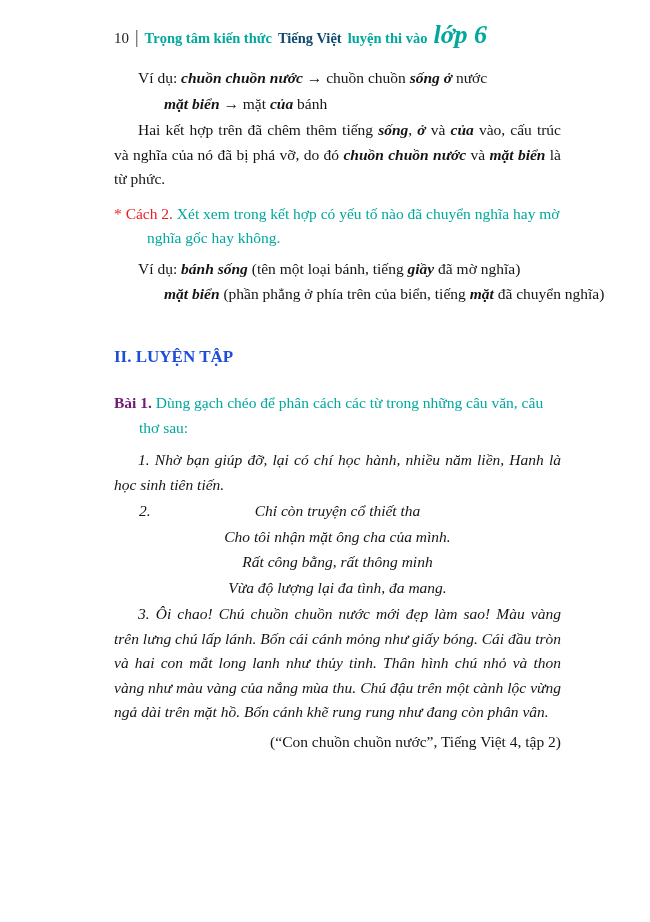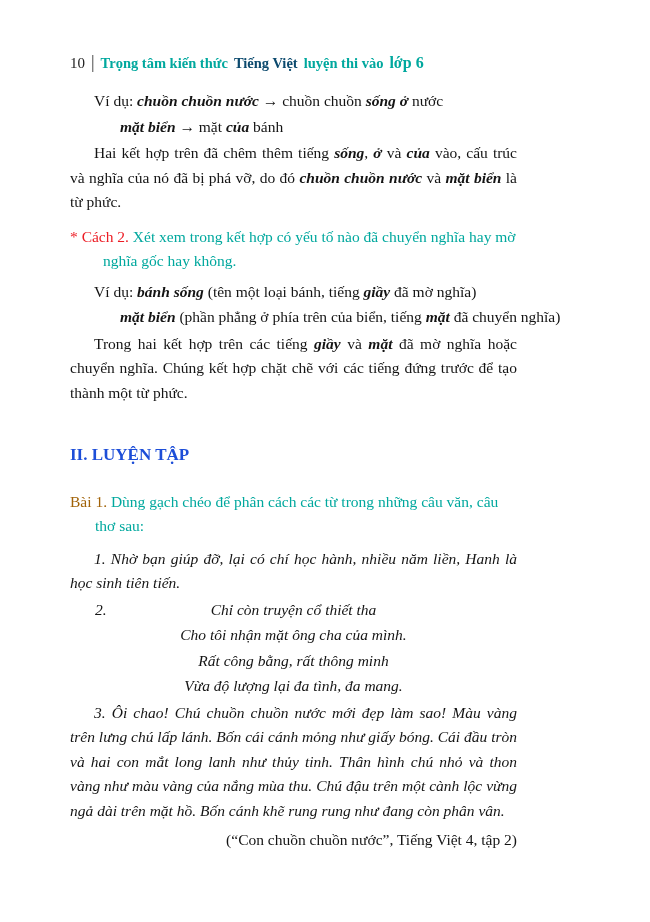--- a/index.html
+++ b/index.html
@@ -1,38 +1,39 @@
 <!DOCTYPE html>
 <html><head>
 <meta charset="utf-8">
 <style>
   * { margin: 0; padding: 0; box-sizing: border-box; }
   html, body { background: #ffffff; }
   .page {
     width: 587px;
     height: 922px;
     background: #ffffff;
-    padding: 52px 70px 0 70px;
+    padding: 20px 70px 0 70px;
     font-family: "Liberation Serif", "DejaVu Serif", serif;
     font-size: 15.5px;
     color: #141414;
     overflow: hidden;
+    margin-left: 44px;
   }
   .header {
     display: flex;
     align-items: baseline;
     gap: 6px;
     margin-bottom: 16px;
     white-space: nowrap;
   }
   .page-num { font-size: 15px; color: #222; }
   .sep { color: #3a3a3a; font-size: 18px; font-weight: 400; }
   .t-teal  { color: #00A89E; font-weight: bold; font-size: 14.5px; }
   .t-black { color: #0c4a6e; font-weight: bold; font-size: 14.5px; }
-  .t-big   { color: #00A89E; font-weight: bold; font-size: 16px; }
+  .t-big   { color: #00A89E; font-weight: bold; font-size: 26px; font-style: italic; }
   .content { line-height: 24.5px; }
   .block { margin: 1px 0; }
   .indent1 { margin-left: 24px; }
   .indent2 { margin-left: 50px; white-space: nowrap; }
   .para { text-align: justify; text-indent: 24px; margin: 2px 0; }
   .hang  { padding-left: 33px; text-indent: -33px; margin: 10px 0 6px 0; }
   .hang2 { padding-left: 25px; text-indent: -25px; margin: 0 0 8px 0; }
   .heading {
     color: #1d4ed8;
     font-weight: bold;
@@ -41,42 +42,41 @@
     margin: 38px 0 22px 0;
   }
   .poem { text-align: center; position: relative; margin: 1px 0; }
   .poem-marker { position: absolute; left: 25px; }
   .source { text-align: right; margin-top: 5px; }
   .seg-n {}
   .seg-bi { font-weight: bold; font-style: italic; }
   .seg-i { font-style: italic; }
   .seg-redb { color: #EC1C24; font-weight: normal; }
   .seg-teal { color: #00A89E; }
-  .seg-blueb { color: #a16207; font-weight: normal; }
+  .seg-blueb { color: #701a75; font-weight: bold; }
 </style>
 </head>
 <body>
 
 <div class="page">
   <div class="header">
     <span class="page-num">10</span>
     <span class="sep">|</span>
     <span class="t-teal">Trọng tâm kiến thức</span>
     <span class="t-black">Tiếng Việt</span>
     <span class="t-teal">luyện thi vào</span>
     <span class="t-big">lớp 6</span>
   </div>
   <div class="content">
       <div class="block indent1"><span class="seg-n">Ví dụ:  </span><span class="seg-bi">chuồn chuồn nước</span><span class="seg-n"> → chuồn chuồn </span><span class="seg-bi">sống</span><span class="seg-n"> </span><span class="seg-bi">ở</span><span class="seg-n"> nước</span></div>
       <div class="block indent2"><span class="seg-bi">mặt biển</span><span class="seg-n"> → mặt </span><span class="seg-bi">của</span><span class="seg-n"> bánh</span></div>
       <div class="block para"><span class="seg-n">Hai kết hợp trên đã chêm thêm tiếng </span><span class="seg-bi">sống</span><span class="seg-n">, </span><span class="seg-bi">ở</span><span class="seg-n"> và </span><span class="seg-bi">của</span><span class="seg-n"> vào, cấu trúc và nghĩa của nó đã bị phá vỡ, do đó </span><span class="seg-bi">chuồn chuồn nước</span><span class="seg-n"> và </span><span class="seg-bi">mặt biển</span><span class="seg-n"> là từ phức.</span></div>
       <div class="block hang"><span class="seg-redb">* Cách 2.</span><span class="seg-teal"> Xét xem trong kết hợp có yếu tố nào đã chuyển nghĩa hay mờ nghĩa gốc hay không.</span></div>
       <div class="block indent1"><span class="seg-n">Ví dụ: </span><span class="seg-bi">bánh sống</span><span class="seg-n"> (tên một loại bánh, tiếng </span><span class="seg-bi">giầy</span><span class="seg-n"> đã mờ nghĩa)</span></div>
       <div class="block indent2"><span class="seg-bi">mặt biển</span><span class="seg-n"> (phần phẳng ở phía trên của biển, tiếng </span><span class="seg-bi">mặt</span><span class="seg-n"> đã chuyển nghĩa)</span></div>
-      <div class="block para"><span class="seg-n">Trong hai kết hợp trên các tiếng </span><span class="seg-bi">giầy</span><span class="seg-n"> và </span><span class="seg-bi">mặt</span><span class="seg-n"> đã mờ nghĩa hoặc chuyển nghĩa. Chúng kết hợp chặt chẽ với các tiếng đứng trước để tạo thành một từ phức.</span></div>
       <div class="block heading"><span class="seg-n">II. LUYỆN TẬP</span></div>
       <div class="block hang2"><span class="seg-blueb">Bài 1.</span><span class="seg-teal"> Dùng gạch chéo để phân cách các từ trong những câu văn, câu thơ sau:</span></div>
       <div class="block para"><span class="seg-i">1. Nhờ bạn giúp đỡ, lại có chí học hành, nhiều năm liền, Hanh là học sinh tiên tiến.</span></div>
       <div class="block poem"><span class="poem-marker seg-i">2.</span><span class="seg-i">Chỉ còn truyện cổ thiết tha</span></div>
       <div class="block poem"><span class="seg-i">Cho tôi nhận mặt ông cha của mình.</span></div>
       <div class="block poem"><span class="seg-i">Rất công bằng, rất thông minh</span></div>
       <div class="block poem"><span class="seg-i">Vừa độ lượng lại đa tình, đa mang.</span></div>
       <div class="block para"><span class="seg-i">3. Ôi chao! Chú chuồn chuồn nước mới đẹp làm sao! Màu vàng trên lưng chú lấp lánh. Bốn cái cánh mỏng như giấy bóng. Cái đầu tròn và hai con mắt long lanh như thủy tinh. Thân hình chú nhỏ và thon vàng như màu vàng của nắng mùa thu. Chú đậu trên một cành lộc vừng ngả dài trên mặt hồ. Bốn cánh khẽ rung rung như đang còn phân vân.</span></div>
       <div class="block source"><span class="seg-n">(“Con chuồn chuồn nước”, Tiếng Việt 4, tập 2)</span></div>
     </div>

